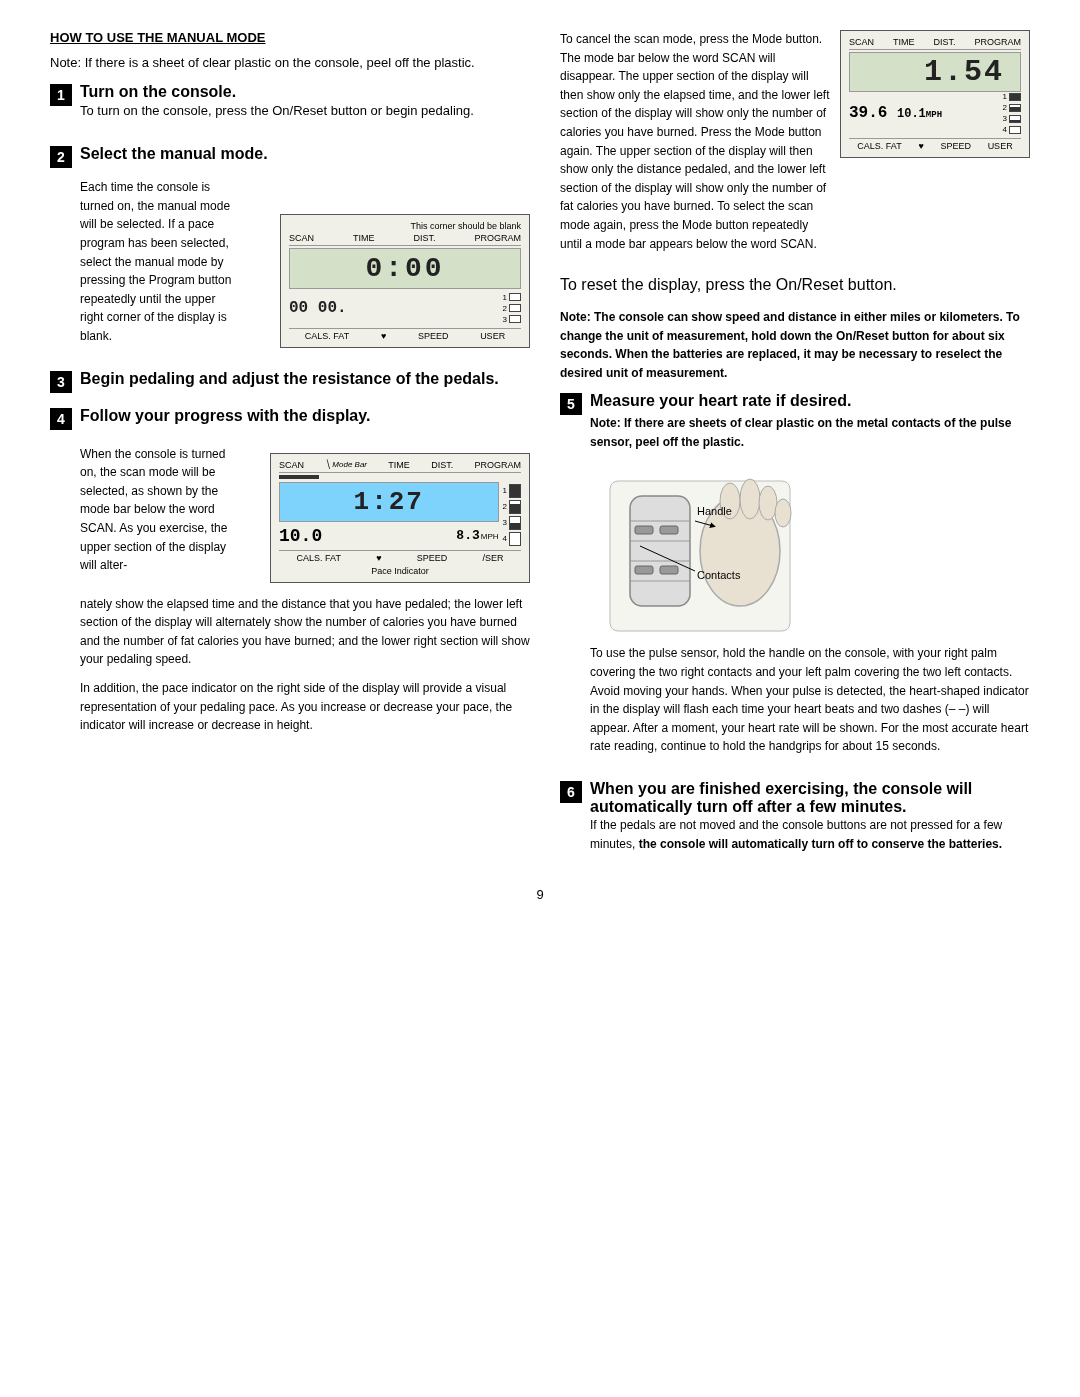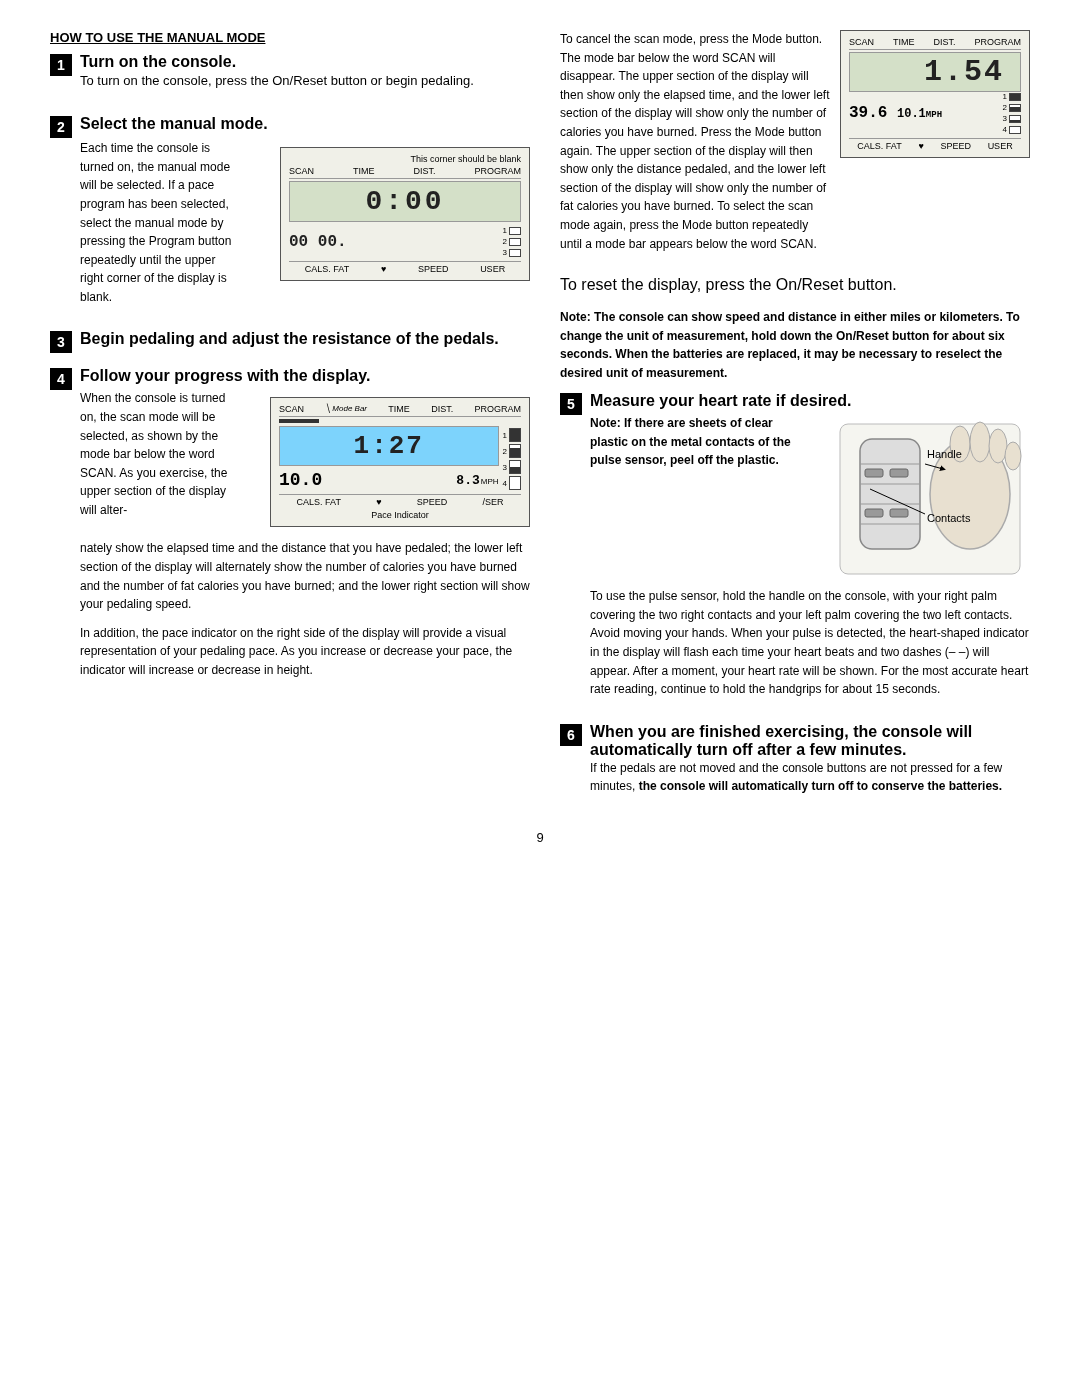--- a/index.html
+++ b/index.html
@@ -186,34 +186,35 @@
     }
   </style>
 </head>
 <body>
 
 <div>
   <div class="two-col">
 
     <div class="col-left">
       <h2>HOW TO USE THE MANUAL MODE</h2>
+      <p>Note: If there is a sheet of clear plastic on the console, peel off the plastic.</p>
 
       <div class="step">
         <div class="step-num">1</div>
         <div class="step-content">
           <span class="step-title">Turn on the console.</span>
           <p>To turn on the console, press the On/Reset button or begin pedaling.</p>
         </div>
       </div>
 
       <div class="step">
         <div class="step-num">2</div>
         <div class="step-content">
           <span class="step-title">Select the manual mode.</span>
-          <div style="display:flex; gap:10px; align-items:flex-start; margin-top:6px;">
+          <div style="display:flex; gap:10px; align-items:flex-end; margin-top:15px;">
             <p style="flex:1; font-size:12px;">Each time the console is turned on, the manual mode will be selected. If a pace program has been selected, select the manual mode by pressing the Program button repeatedly until the upper right corner of the display is blank.</p>
             <div class="console-diagram">
               <div class="corner-note">This corner should be blank</div>
               <div class="console-top-bar">
                 <span>SCAN</span>
                 <span>TIME</span>
                 <span>DIST.</span>
                 <span>PROGRAM</span>
               </div>
               <div class="lcd-main" style="font-size:28px; letter-spacing:3px;">0:00</div>
@@ -255,21 +256,21 @@
         <div class="step-num">3</div>
         <div class="step-content">
           <span class="step-title">Begin pedaling and adjust the resistance of the pedals.</span>
         </div>
       </div>
 
       <div class="step">
         <div class="step-num">4</div>
         <div class="step-content">
           <span class="step-title">Follow your progress with the display.</span>
-          <div style="display:flex; gap:27px; align-items:flex-start; margin-top:4px;">
+          <div style="display:flex; gap:27px; align-items:flex-start; margin-top:20px;">
             <p style="flex:1; font-size:12px;">When the console is turned on, the scan mode will be selected, as shown by the mode bar below the word SCAN. As you exercise, the upper section of the display will alter-</p>
             <div class="mode-bar-diagram">
               <div class="console-top-bar" style="display:flex; justify-content:space-between; font-size:9px; border-bottom:1px solid #999; padding-bottom:2px; margin-bottom:2px;">
                 <span>SCAN</span>
                 <span style="font-size:8px; font-style:italic;">╲ Mode Bar</span>
                 <span>TIME</span>
                 <span>DIST.</span>
                 <span>PROGRAM</span>
               </div>
               <div style="display:flex; gap:4px;">
@@ -378,21 +379,21 @@
         </div>
       </div>
 
       <p style="font-size:16px;">To reset the display, press the On/Reset button.</p>
       <p style="font-size:12px; font-weight:bold; "><span>Note: The console can show speed and distance in either miles or kilometers. To change the unit of measurement, hold down the On/Reset button for about six seconds. When the batteries are replaced, it may be necessary to reselect the desired unit of measurement.</span></p>
 
       <div class="step">
         <div class="step-num">5</div>
         <div class="step-content">
           <span class="step-title">Measure your heart rate if desired.</span>
-          <div style="display:flex; gap:10px; align-items:flex-start; margin-top:4px;">
+          <div style="display:flex; gap:10px; align-items:flex-start; margin-top:4px;flex-direction:column;">
             <div style="flex:1;">
               <p style="font-size:12px; font-weight:bold;">Note: If there are sheets of clear plastic on the metal contacts of the pulse sensor, peel off the plastic.</p>
             </div>
 
             <div style="flex-shrink:0; width:200px; position:relative; margin-left:10px;">
               <svg width="200" height="170" viewBox="0 0 200 170">
 
                 <rect x="10" y="10" width="180" height="150" rx="8" fill="#f5f5f0" stroke="#bbb" stroke-width="1"></rect>
 
                 <rect x="30" y="25" width="60" height="110" rx="12" fill="#ddd" stroke="#888" stroke-width="1.5"></rect>

